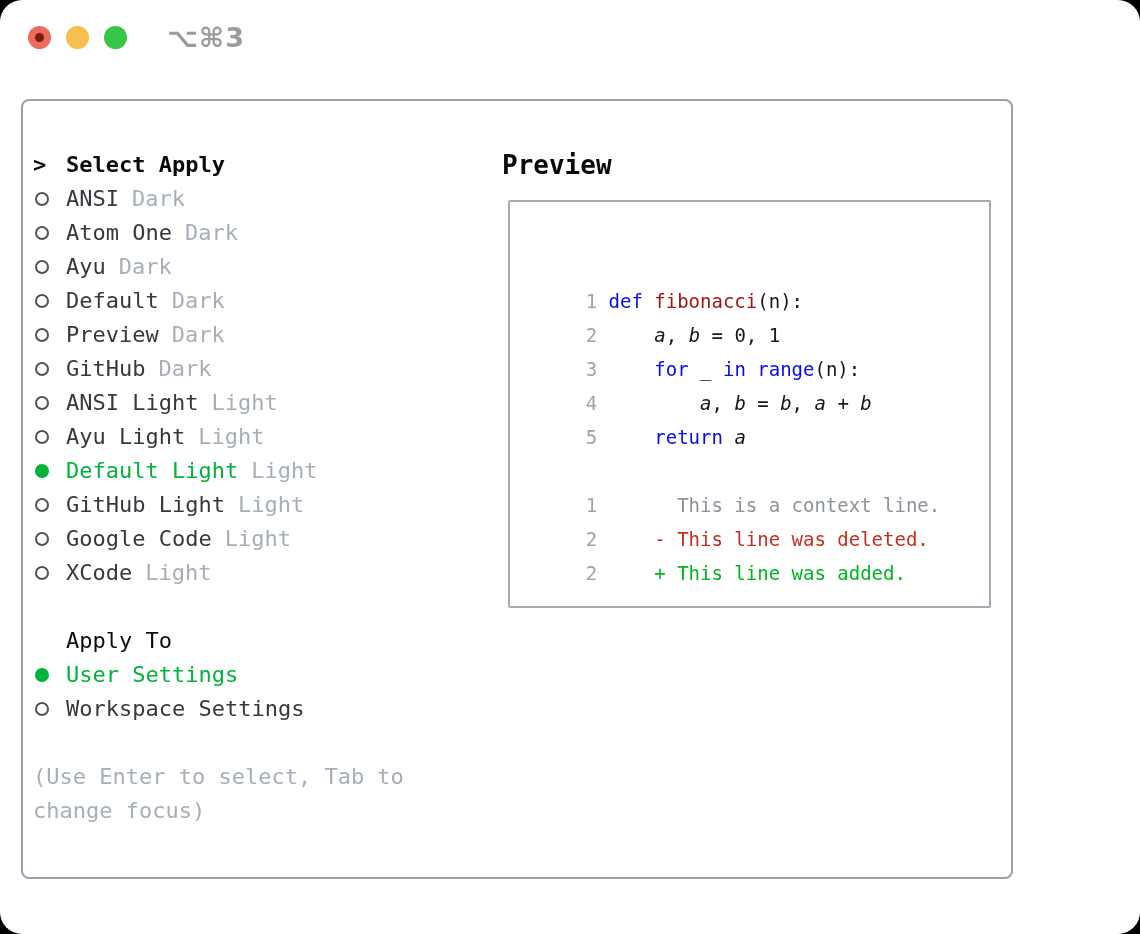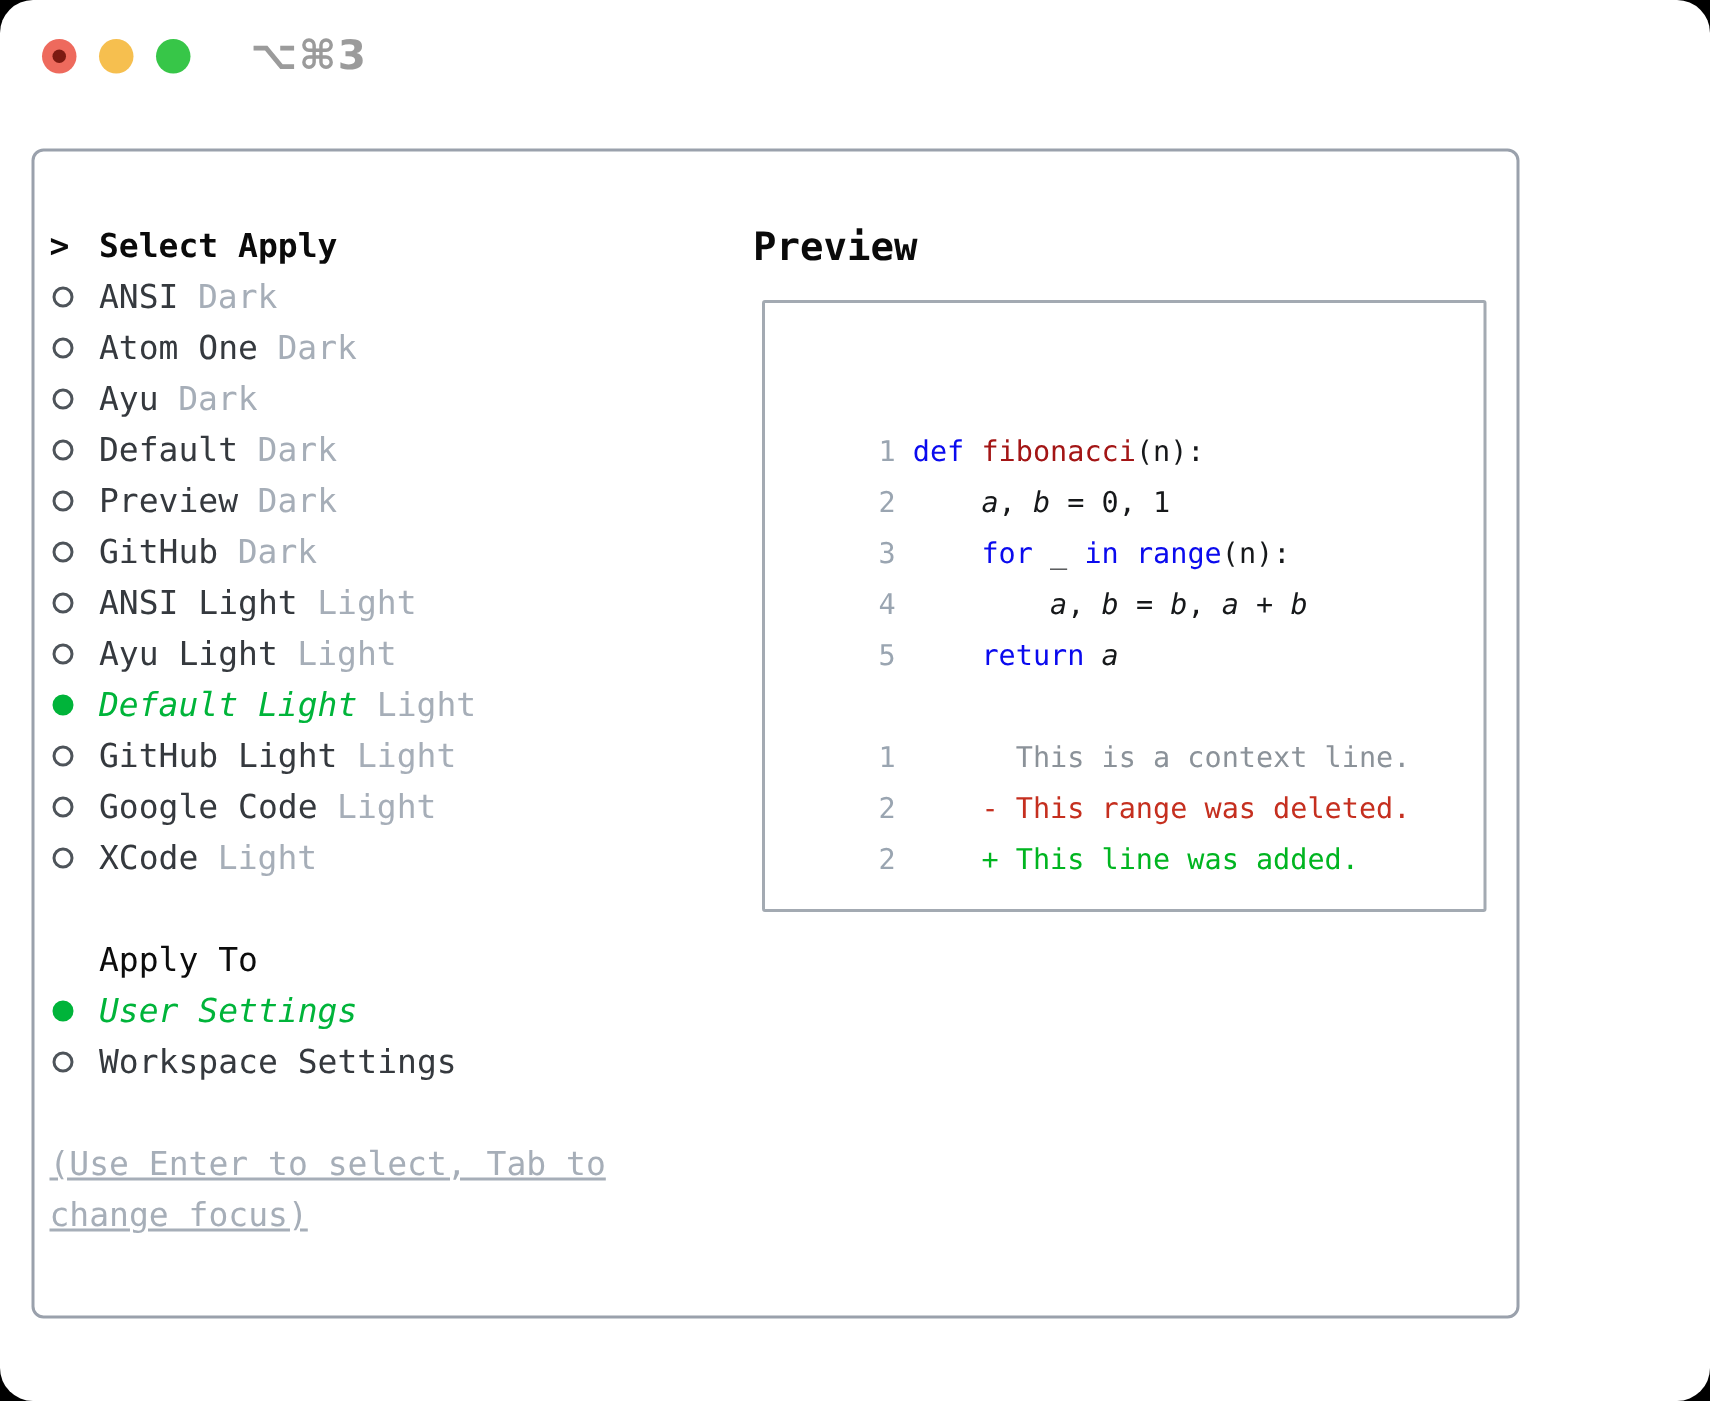--- a/index.html
+++ b/index.html
@@ -32,24 +32,24 @@
   .left{position:absolute;left:33px;top:148px;font-size:22px;line-height:34px;color:#35393e;}
   .row{display:flex;align-items:center;height:34px;white-space:pre;}
   .mark{display:inline-block;width:33px;flex:0 0 33px;}
   .cursor{color:#0a0a0a;font-weight:bold;}
   .ltitle{color:#0a0a0a;font-weight:bold;}
   .circle{
     display:inline-block;width:14px;height:14px;border-radius:50%;
     border:2px solid #4e545a;box-sizing:border-box;margin-left:2px;
   }
   .sel .circle{border-color:var(--selection_green);background:var(--selection_green);}
-  .sel .name{color:var(--selection_green);font-style:italic;}
+  .sel .name{color:var(--selection_green);}
   .badge{color:var(--muted_gray);margin-left:13px;}
   .spacer{height:34px;}
-  .hint{color:var(--muted_gray);text-decoration:underline;}
+  .hint{color:var(--muted_gray);}
   
   .ptitle{
     position:absolute;left:502px;top:148px;height:34px;line-height:34px;
     font-size:26px;font-weight:bold;color:#0a0a0a;
   }
   .pbox{
     position:absolute;left:508px;top:200px;width:479px;height:404px;
     border:2px solid #a3aab2;border-radius:2px;background:#fff;
   }
   .code{position:absolute;left:517px;top:250px;font-size:19px;line-height:34px;}
@@ -188,20 +188,20 @@
     <div class="cline">
       <span class="gut">5</span><span class="ctoks"><span class="tok-pl">    </span><span class="tok-kw">return</span><span class="tok-pl"> </span><span class="tok-va">a</span></span>
     </div>
     <div class="cline">
       <span class="gut"></span><span class="ctoks"></span>
     </div>
     <div class="cline">
       <span class="gut">1</span><span class="ctoks"><span class="tok-ctx">      This is a context line.</span></span>
     </div>
     <div class="cline">
-      <span class="gut">2</span><span class="ctoks"><span class="tok-del">    - This range was deleted.</span></span>
+      <span class="gut">2</span><span class="ctoks"><span class="tok-del">    - This line was deleted.</span></span>
     </div>
     <div class="cline">
       <span class="gut">2</span><span class="ctoks"><span class="tok-add">    + This line was added.</span></span>
     </div>
   </div>
 
 </div>
 
 </body></html>

